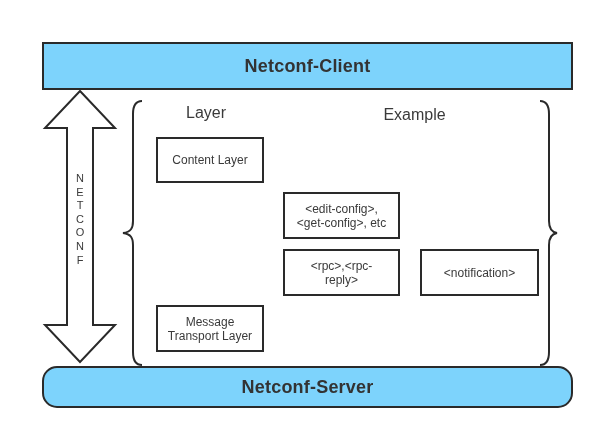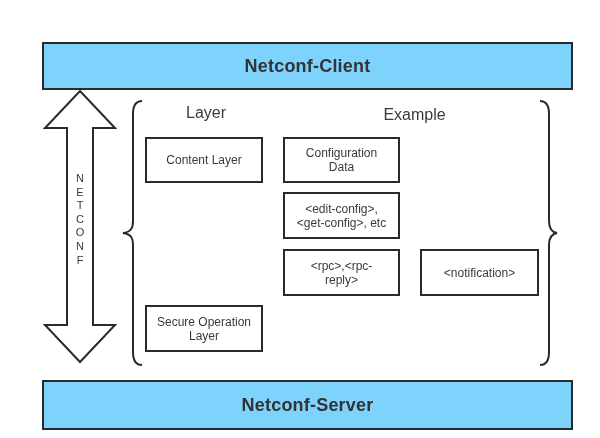--- a/index.html
+++ b/index.html
@@ -8,40 +8,40 @@
     font-family:"Liberation Sans","DejaVu Sans",sans-serif;
     color:#3a3a3a; overflow:hidden;
   }
   .titlebox {
     position:absolute; left:42px; width:531px; height:48px;
     border:2px solid #2a2a2a; box-sizing:border-box; background:#7dd3fc;
     display:flex; align-items:center; justify-content:center;
     font-size:18px; font-weight:bold; color:#333333; letter-spacing:0.2px;
   }
   .client { top:42px; }
-  .server { top:380px; height:50px; }
+  .server { top:366px; height:42px;border-radius:15px; }
   svg.overlay { position:absolute; left:0; top:0; width:600px; height:438px; }
   .vletters {
     position:absolute; left:68px; top:172px; width:24px;
     text-align:center; font-size:11px; line-height:13.6px;
     white-space:pre-line; color:#3a3a3a;
   }
   .colhead {
     position:absolute; font-size:16px; color:#3a3a3a;
     text-align:center; height:15px; line-height:15px;
   }
   .head-layer { left:147px; top:105px; width:118px; }
   .head-example { left:287px; top:107px; width:255px; }
   .cell {
     position:absolute; border:2px solid #2a2a2a; box-sizing:border-box;
     background:#ffffff; display:flex; align-items:center; justify-content:center;
     text-align:center; font-size:12px; line-height:14px; color:#3a3a3a;
   }
   .cell span { display:inline-block; }
-  .c-layer   { left:145px; width:118px; }
+  .c-layer   { left:156px; width:108px; }
   .r1 { top:137px; height:46px; }
   .r2 { top:192px; height:47px; }
   .r3 { top:249px; height:47px; }
   .r4 { top:305px; height:47px; }
   .c-ex1 { left:283px; width:117px; }
   .c-ex2 { left:420px; width:119px; }
   .cell-config span { max-width:96px; }
   .cell-edit span   { max-width:102px; }
   .cell-rpc span    { max-width:88px; }
   .cell-secure span { max-width:100px; }
@@ -73,32 +73,29 @@
 O
 N
 F</div>
 
   <div class="colhead head-layer">Layer</div>
   <div class="colhead head-example">Example</div>
 
   <div class="cell c-layer r1">
     <span>Content Layer</span>
   </div>
-  <div class="cell c-ex1 r1 cell-config">
-    <span>Configuration Data</span>
-  </div>
 
   <div class="cell c-ex1 r2 cell-edit">
     <span>&lt;edit-config&gt;, &lt;get-config&gt;, etc</span>
   </div>
 
   <div class="cell c-ex1 r3 cell-rpc">
     <span>&lt;rpc&gt;,&lt;rpc-reply&gt;</span>
   </div>
   <div class="cell c-ex2 r3">
     <span>&lt;notification&gt;</span>
   </div>
 
   <div class="cell c-layer r4 cell-secure">
-    <span>Secure Operation Layer</span>
+    <span>Message Transport Layer</span>
   </div>
 
 </div>
 
 </body></html>

